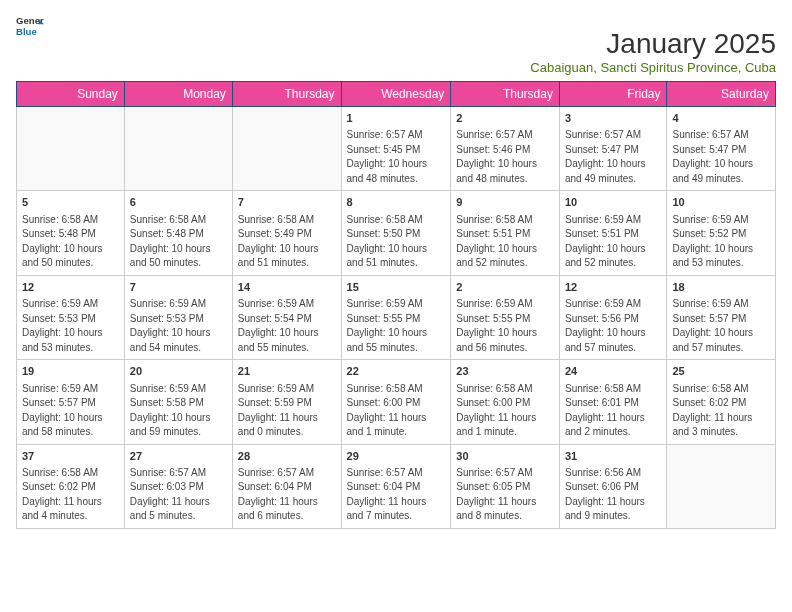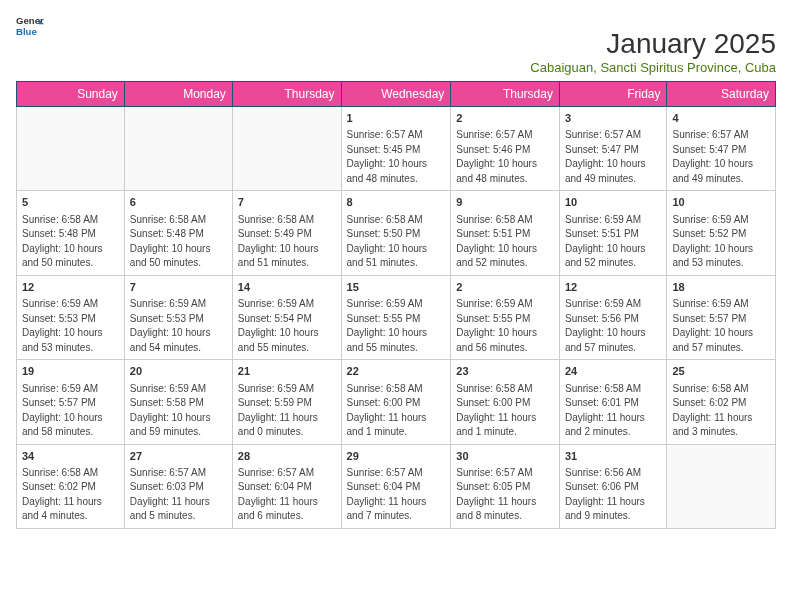--- a/index.html
+++ b/index.html
@@ -298,21 +298,21 @@
           <td>
             <span class="day-number">25</span>
             <div class="day-info" style="white-space: pre-line;">Sunrise: 6:58 AM
 Sunset: 6:02 PM
 Daylight: 11 hours
 and 3 minutes.</div>
           </td>
         </tr>
         <tr class="week-row">
           <td>
-            <span class="day-number">34</span>
+            <span class="day-number">37</span>
             <div class="day-info" style="white-space: pre-line;">Sunrise: 6:58 AM
 Sunset: 6:02 PM
 Daylight: 11 hours
 and 4 minutes.</div>
           </td>
           <td>
             <span class="day-number">27</span>
             <div class="day-info" style="white-space: pre-line;">Sunrise: 6:57 AM
 Sunset: 6:03 PM
 Daylight: 11 hours

